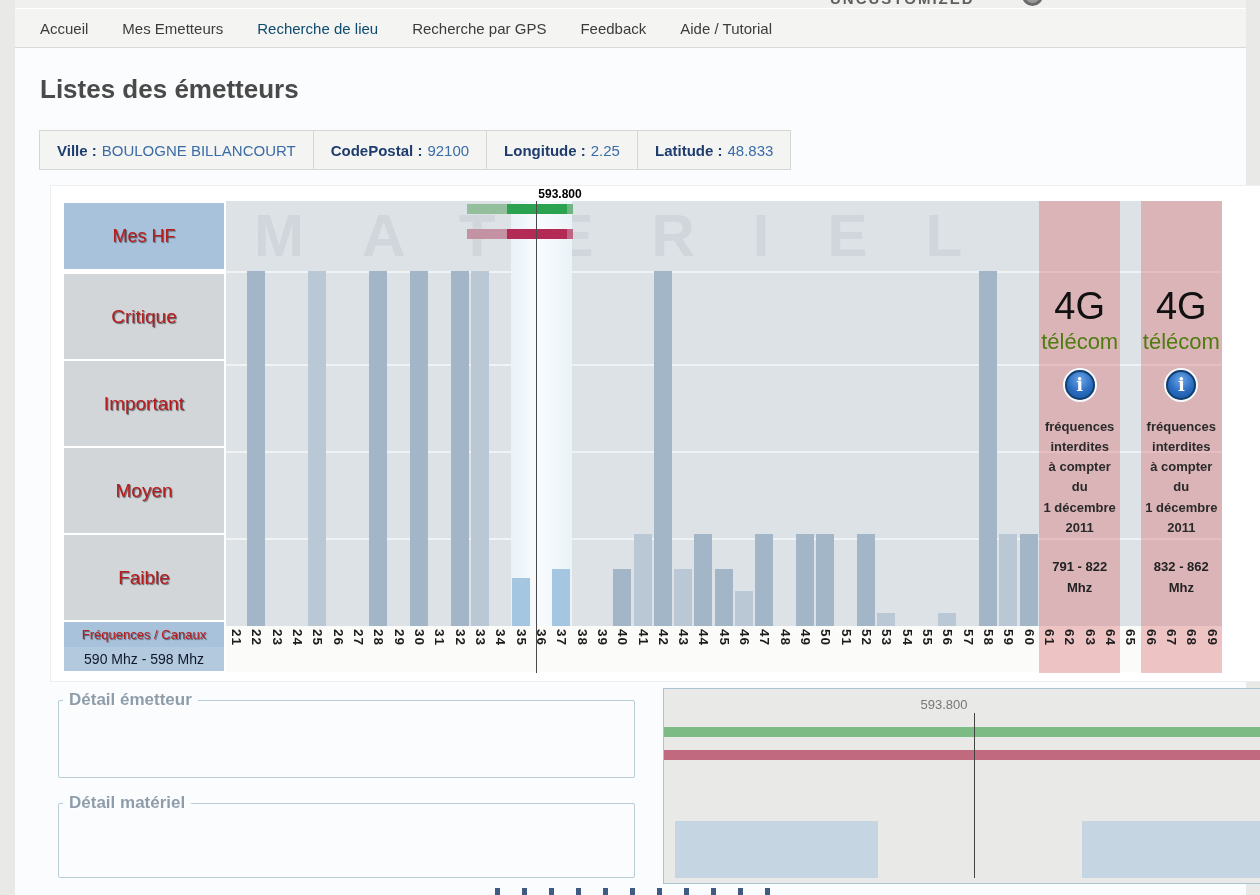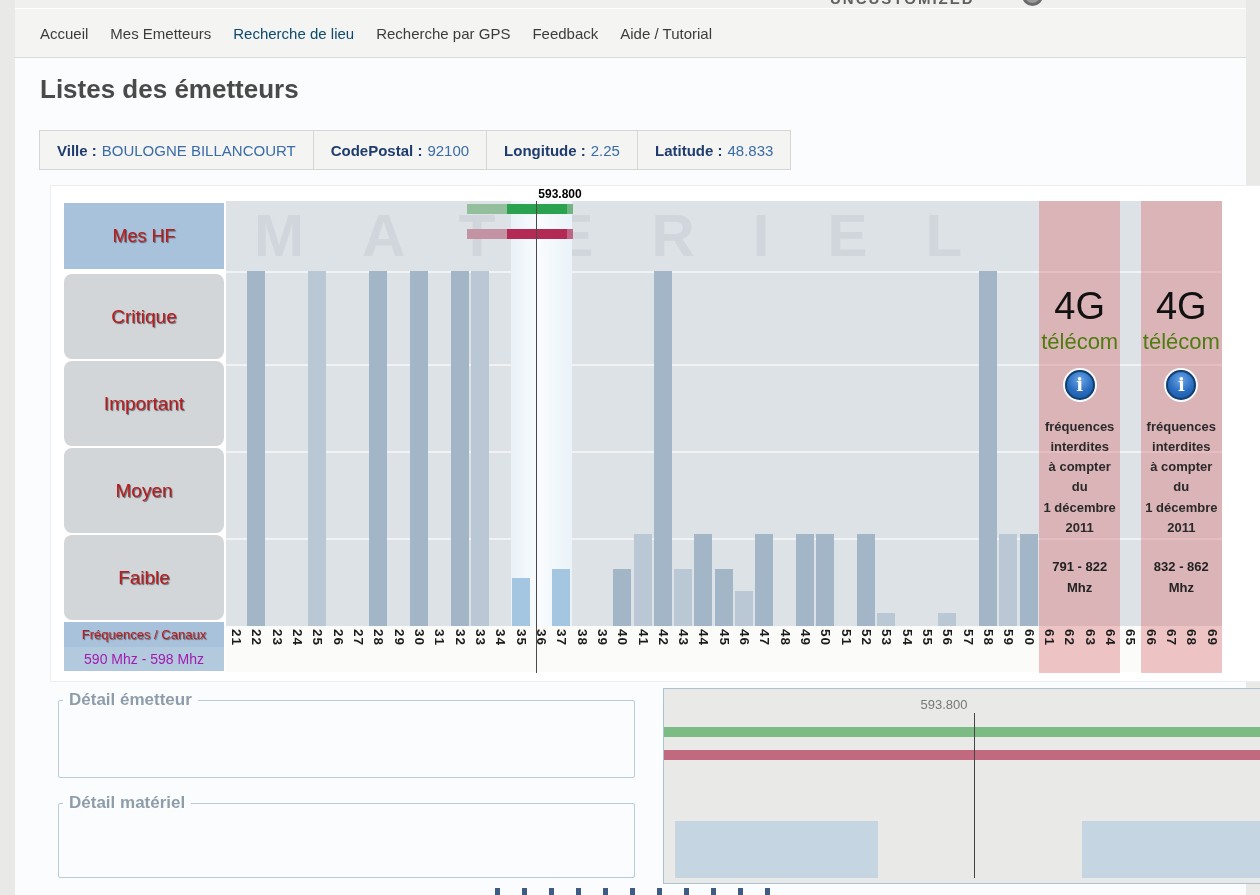--- a/index.html
+++ b/index.html
@@ -8,23 +8,23 @@
   .content { position:absolute; left:15px; top:0; width:1231px; height:895px; background:#fbfcfd; }
 
   
   .top-strip { position:absolute; left:0; top:0; width:100%; height:8px; background:#f0f0ee; overflow:hidden; }
   .top-strip .cut-text { position:absolute; left:815px; top:-10px; font-size:15px; font-weight:bold;
                          letter-spacing:2px; color:#5f5f5f; }
   .top-strip .cut-globe { position:absolute; left:1007px; top:-15px; width:21px; height:21px;
                           border-radius:50%; background:#9a9a9a; border:3px solid #6b6b6b; }
 
   
-  .nav { position:absolute; left:0; top:8px; width:100%; height:50px; background:#f4f4f2;
+  .nav { position:absolute; left:0; top:8px; width:100%; height:40px; background:#f4f4f2;
          border-top:1px solid #ffffff; border-bottom:1px solid #d9d9d7;
-         display:flex; align-items:center; padding-left:25px; gap:22px; }
+         display:flex; align-items:center; padding-left:25px; gap:34px; }
   .nav-item { font-size:15px; color:#3c3c3c; cursor:pointer; white-space:nowrap; }
   .nav-item.current { color:#0c4a6e; }
 
   .page-title { position:absolute; left:25px; top:74px; font-size:26px; color:#4a4a4a; }
 
   
   .info-bar { position:absolute; left:25px; top:130px; height:40px; display:flex; }
   .info-cell { height:40px; display:flex; align-items:center; padding:0 17px; background:#f4f4f2;
                border:1px solid #d6d6d4; margin-left:-1px; font-size:15px; white-space:nowrap; }
   .info-cell b { color:#1e3c6e; margin-right:5px; }
@@ -33,23 +33,23 @@
   
   .chart { position:absolute; left:35px; top:185px; width:1213px; height:497px; background:#ffffff;
            border:1px solid #eceff1; }
   .marker-label { position:absolute; left:449px; top:1px; width:120px; text-align:center;
                   font-size:12px; font-weight:bold; color:#000; }
 
   .rowlabels { position:absolute; left:13px; top:17px; width:160px; }
   .rl { width:160px; display:flex; align-items:center; justify-content:center;
         color:#b91c1c; text-shadow:1px 1px 1px rgba(80,90,100,0.95); }
   .rl.hf    { height:66px; background:#a9c2dc; font-size:18px; margin-bottom:5px; }
-  .rl.sev   { height:85px; background:#d3d6d8; font-size:19px; margin-bottom:2px;border-radius:8px; }
+  .rl.sev   { height:85px; background:#d3d6d8; font-size:19px; margin-bottom:2px; }
   .rl.freq  { height:25px; background:#a9c2dc; font-size:13px; margin-bottom:0; }
-  .rl.range { height:24px; background:#b3c9dd; font-size:14px; color:#a21caf; text-shadow:none; }
+  .rl.range { height:24px; background:#b3c9dd; font-size:14px; color:#0f172a; text-shadow:none; }
 
   .plot { position:absolute; left:175px; top:15px; width:996px; height:425px; background:#dde2e6; }
   .watermark { position:absolute; left:28px; top:0px; font-size:60px; font-weight:bold;
                letter-spacing:58px; color:rgba(100,112,124,0.10); white-space:nowrap; }
   .rowsep { position:absolute; left:0; width:100%; height:2px; background:rgba(255,255,255,0.55); }
   .highlight-band { position:absolute; top:0; height:425px;
                     background:linear-gradient(90deg,#e9f2f8 0%,#f9fcfe 45%,#eaf3f8 100%); }
   .bar { position:absolute; bottom:0; width:18px; z-index:2; }
 
   .zone { position:absolute; top:0; height:472px; background:rgba(216,116,122,0.42);

